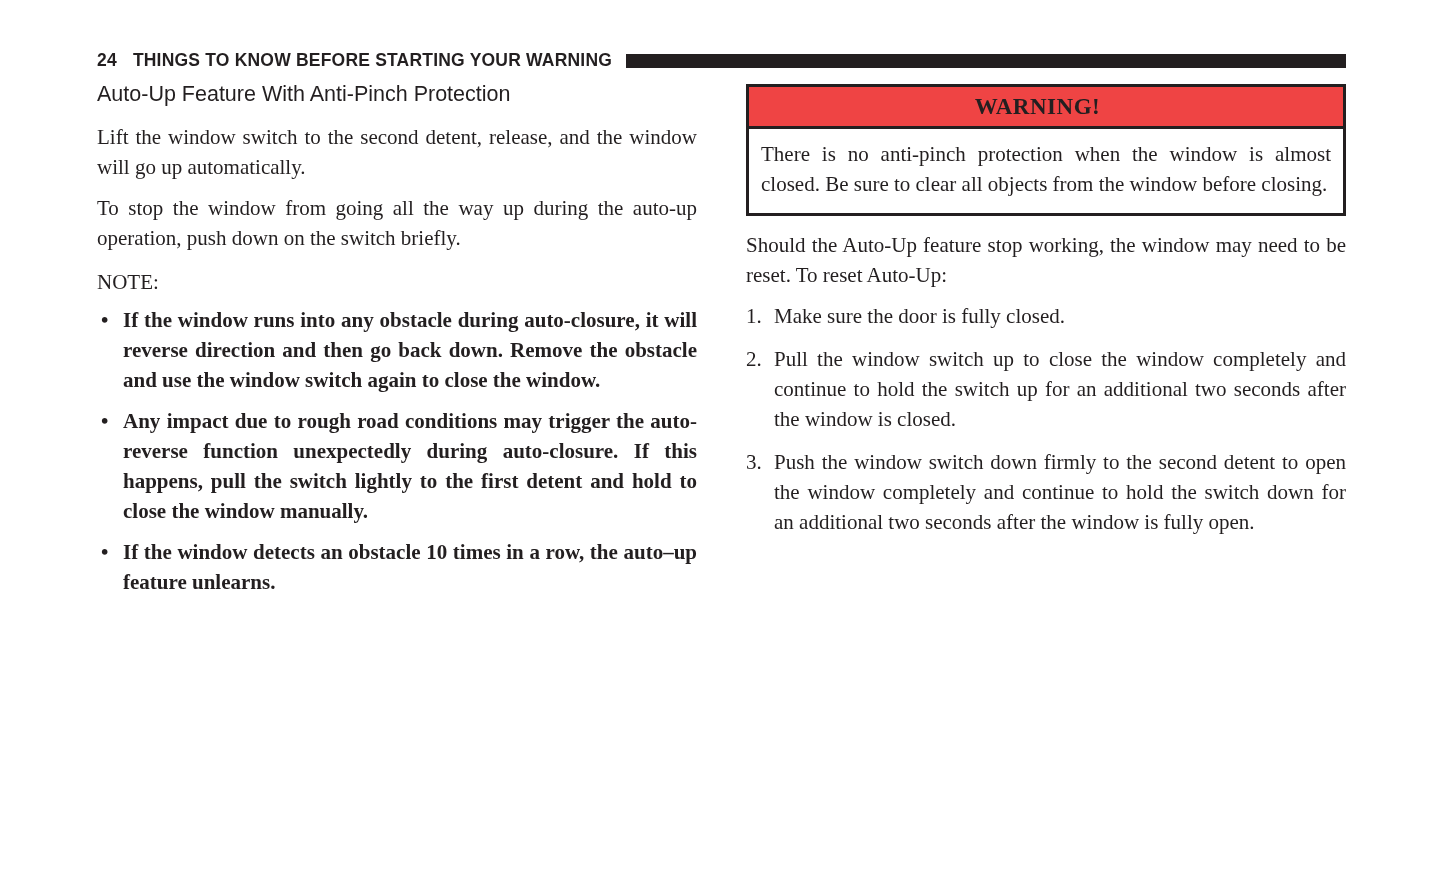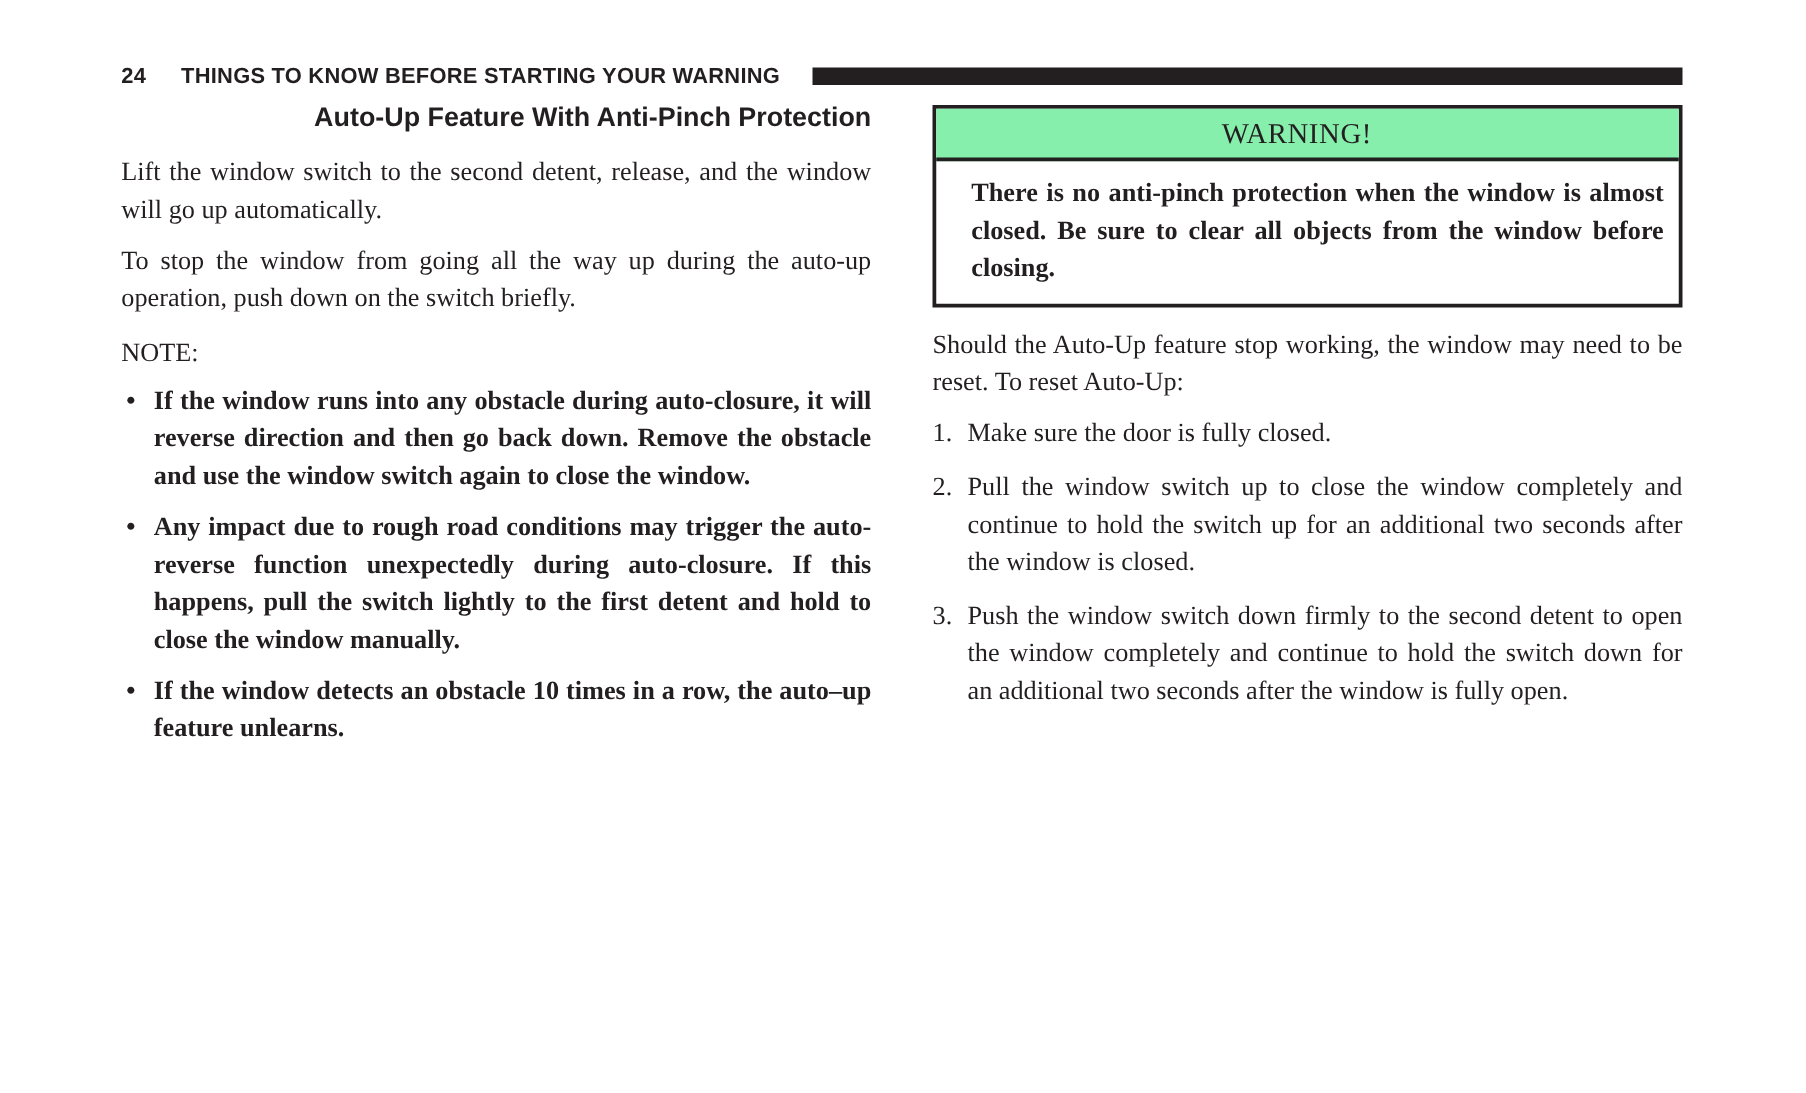--- a/index.html
+++ b/index.html
@@ -17,21 +17,20 @@
     position: absolute;
     left: 97px; top: 50px;
     width: 1249px; 
     display: flex;
     align-items: center;
     font-family: "Liberation Sans", sans-serif;
     font-weight: bold;
     font-size: 17.5px;
     letter-spacing: 0.2px;
     white-space: nowrap;
-    gap: 12px;
   }
   .page-header .page-num { margin-right: 16px; }
   .page-header .header-bar {
     flex: 1;
     height: 14px;
     background: #231f20;
     margin-left: 14px;
   }
 
   
@@ -41,24 +40,23 @@
     width: 600px;
   }
   .col-right {
     position: absolute;
     left: 746px; top: 84px;
     width: 600px;
   }
 
   .section-heading {
     font-family: "Liberation Sans", sans-serif;
-    font-weight: bold;
+    font-weight: normal;
     font-size: 21.5px;
     margin-bottom: 15px;
-    text-align: right;
   }
 
   .body-text, .bullet-item, .step-item, .warning-body {
     font-size: 21px;
     line-height: 30px;
     text-align: justify;
   }
   .body-text { margin-bottom: 11px; }
 
   .note-label {
@@ -80,32 +78,31 @@
     position: absolute;
     left: 4px; top: 0;
   }
 
   
   .warning-box {
     border: 3px solid #231f20;
     margin-bottom: 14px;
   }
   .warning-title {
-    background: #86efac;
+    background: #ef4444;
     border-bottom: 3px solid #231f20;
     text-align: center;
-    font-weight: normal;
+    font-weight: bold;
     font-size: 23px;
     padding: 7px 17px 6px 0;
     letter-spacing: 0.5px;
   }
   .warning-body {
-    font-weight: bold;
+    font-weight: normal;
     padding: 10px 12px 14px 12px;
-    margin-left: 16px;
   }
 
   ol.step-list { list-style: none; counter-reset: step; }
   .step-item {
     position: relative;
     padding-left: 28px;
     margin-bottom: 13px;
     counter-increment: step;
   }
   .step-item::before {

